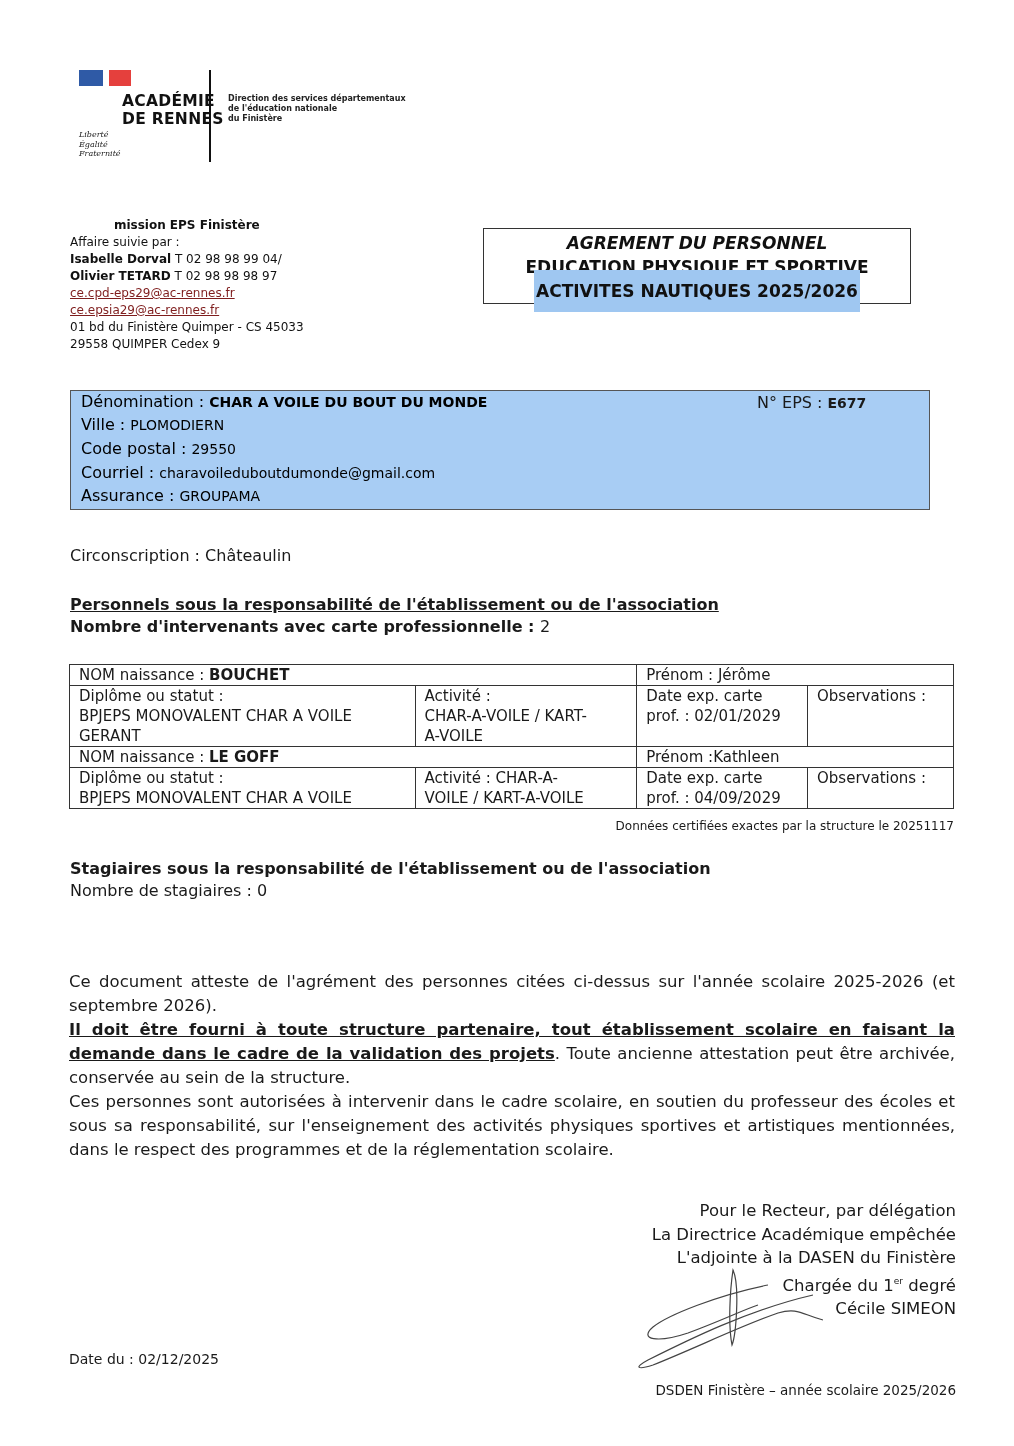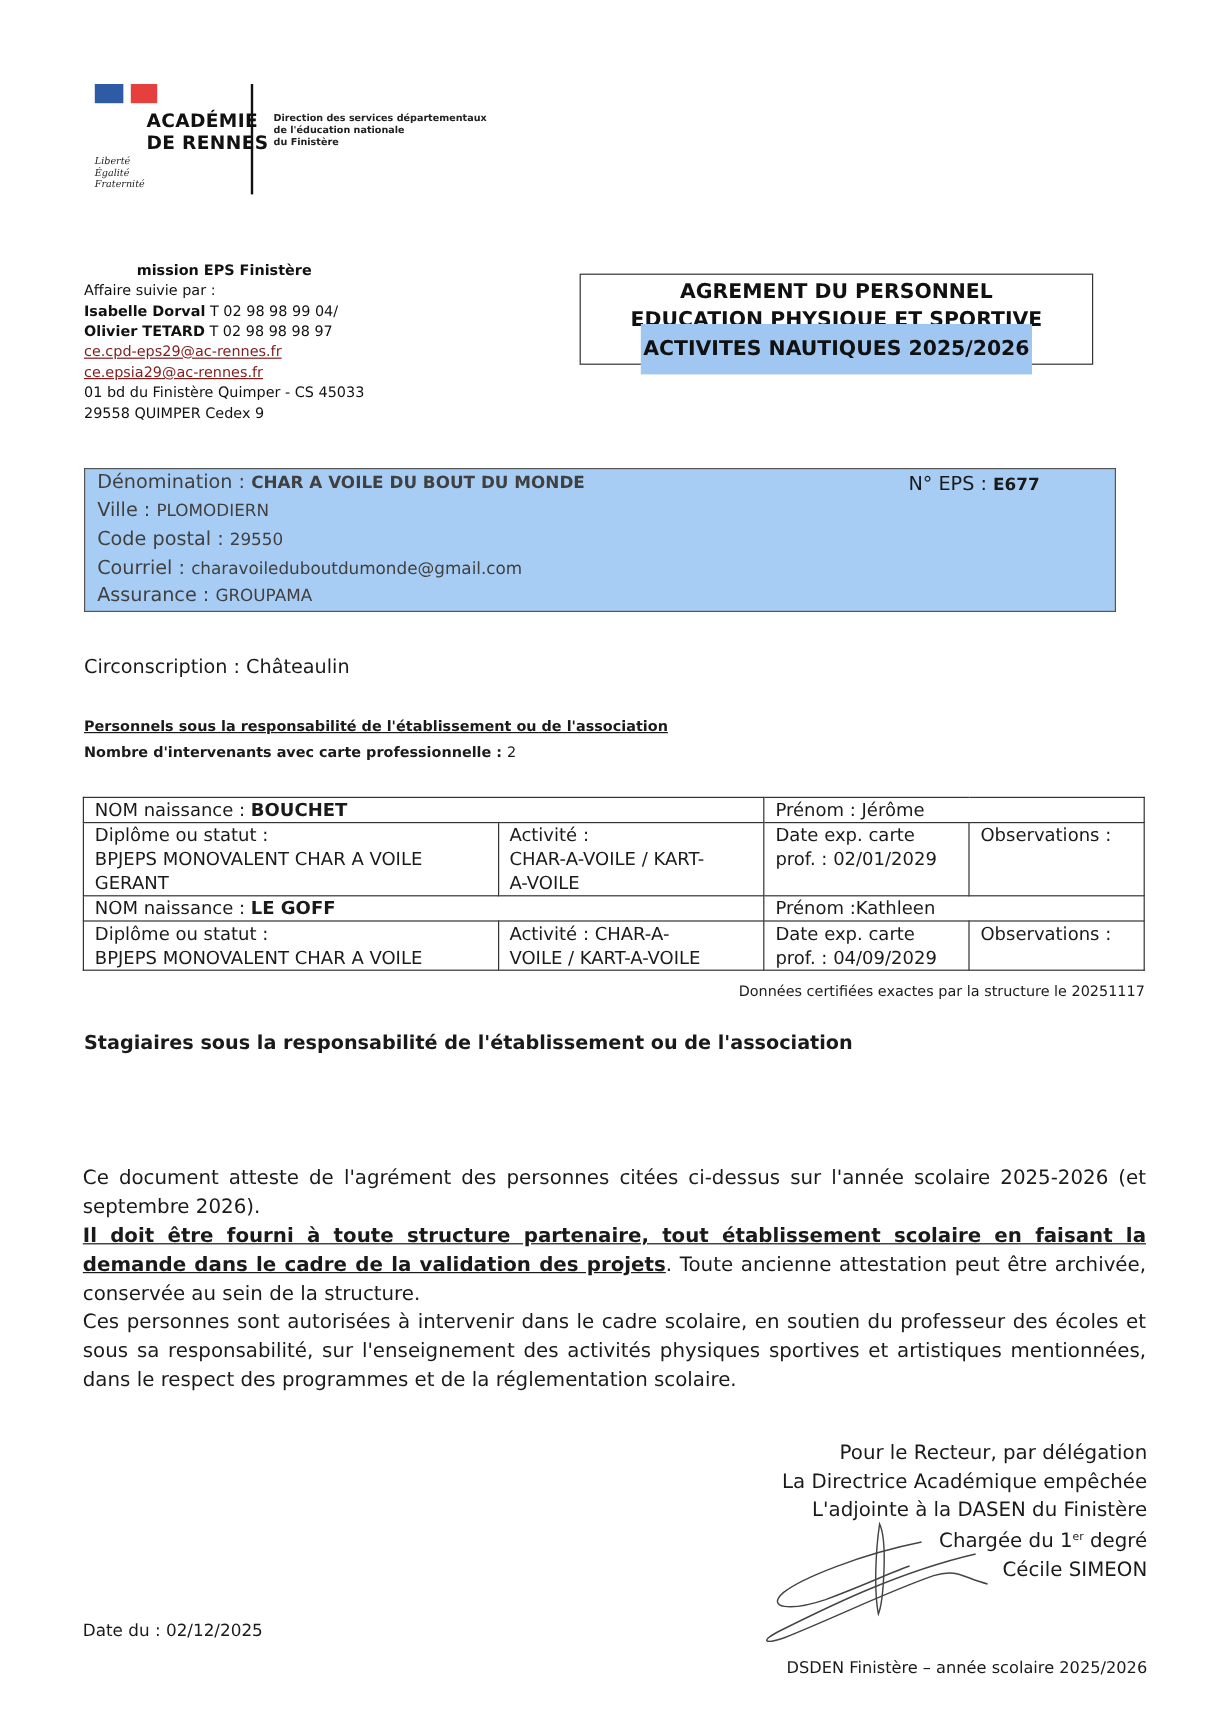--- a/index.html
+++ b/index.html
@@ -17,31 +17,31 @@
     .motto { left: 79px; top: 130px; font-family: "DejaVu Serif", serif; font-style: italic; font-size: 8px; line-height: 9.5px; color:#222; }
     .vline { left: 209px; top: 70px; width: 1.5px; height: 92px; background:#111; }
     .dir { left: 228px; top: 94px; font-size: 8px; line-height: 10px; font-weight: bold; color:#222; }
     
     .contact { left: 70px; top: 217px; font-size: 12px; line-height: 17px; color:#111; }
     .contact .b { font-weight: bold; text-align: center; }
     .contact a { color: #7f1d1d; text-decoration: underline; }
     
     .titlebox { left: 483px; top: 228px; width: 428px; height: 76px; border: 1.5px solid #333; box-sizing: border-box; text-align: center; }
     .titlebox div { font-weight: bold; font-size: 17px; line-height: 24px; color:#111; }
-    .titlebox .t1 { margin-top: 2px; }
+    .titlebox .t1 { margin-top: 2px; font-style: italic; }
     .titlebox .hl { background: #9fc7f1; padding: 11px 2px; }
     
     .band { left: 70px; top: 390px; width: 860px; height: 120px; background: #a8cdf4; border: 1px solid #555; box-sizing: border-box; }
-    .band .line { position: absolute; left: 10px; font-size: 16px; line-height: 20px; color:#404040; }
+    .band .line { position: absolute; left: 10px; font-size: 16px; line-height: 20px; color:#000000; }
     .band .val { font-size: 14px; }
     .band .bold { font-weight: bold; font-size: 14px; }
     .band .eps { position: absolute; left: 686px; top: 2px; font-size: 16px; line-height: 20px; }
     
     .circ { left: 70px; top: 545px; font-size: 16px; line-height: 22px; }
-    .sec1 { left: 70px; top: 594px; font-size: 12px; line-height: 22px; font-weight: bold; }
+    .sec1 { left: 70px; top: 594px; font-size: 16px; line-height: 22px; font-weight: bold; }
     .sec1 .u { text-decoration: underline; }
     
     table.staff { position: absolute; left: 69px; top: 664px; width: 885px; border-collapse: collapse; font-size: 15px; line-height: 20px; }
     table.staff td { border: 1px solid #333; padding: 0 9px; vertical-align: top; }
     .certif { right: 60px; top: 818px; font-size: 12px; line-height: 16px; }
     .sec2 { left: 70px; top: 858px; font-size: 16px; line-height: 22px; }
     .sec2 .t { font-weight: bold; }
     .para { left: 69px; top: 970px; width: 886px; font-size: 16.5px; line-height: 24px; text-align: justify; }
     .para .ul { font-weight: bold; text-decoration: underline; }
     .sign { right: 58px; top: 1199px; font-size: 16.5px; line-height: 23.5px; text-align: right; }
@@ -154,20 +154,21 @@
           <div>prof. : 04/09/2029</div>
         </td>
     <td>Observations :</td>
   </tr>
 </tbody>
   </table>
 <div class="abs certif">Données certifiées exactes par la structure le 20251117</div>
 
 <div class="abs sec2">
   <div class="t">Stagiaires sous la responsabilité de l'établissement ou de l'association</div>
+  <div>Nombre de stagiaires : 0</div>
 </div>
 
 <div class="abs para">
   <div>Ce document atteste de l'agrément des personnes citées ci-dessus sur l'année scolaire 2025-2026 (et septembre 2026).</div>
   <div><span class="ul">Il doit être fourni à toute structure partenaire, tout établissement scolaire en faisant la demande dans le cadre de la validation des projets</span><span>. Toute ancienne attestation peut être archivée, conservée au sein de la structure.</span></div>
   <div>Ces personnes sont autorisées à intervenir dans le cadre scolaire, en soutien du professeur des écoles et sous sa responsabilité, sur l'enseignement des activités physiques sportives et artistiques mentionnées, dans le respect des programmes et de la réglementation scolaire.</div>
 </div>
 
 <div class="abs sign">
   <div>Pour le Recteur, par délégation</div>

